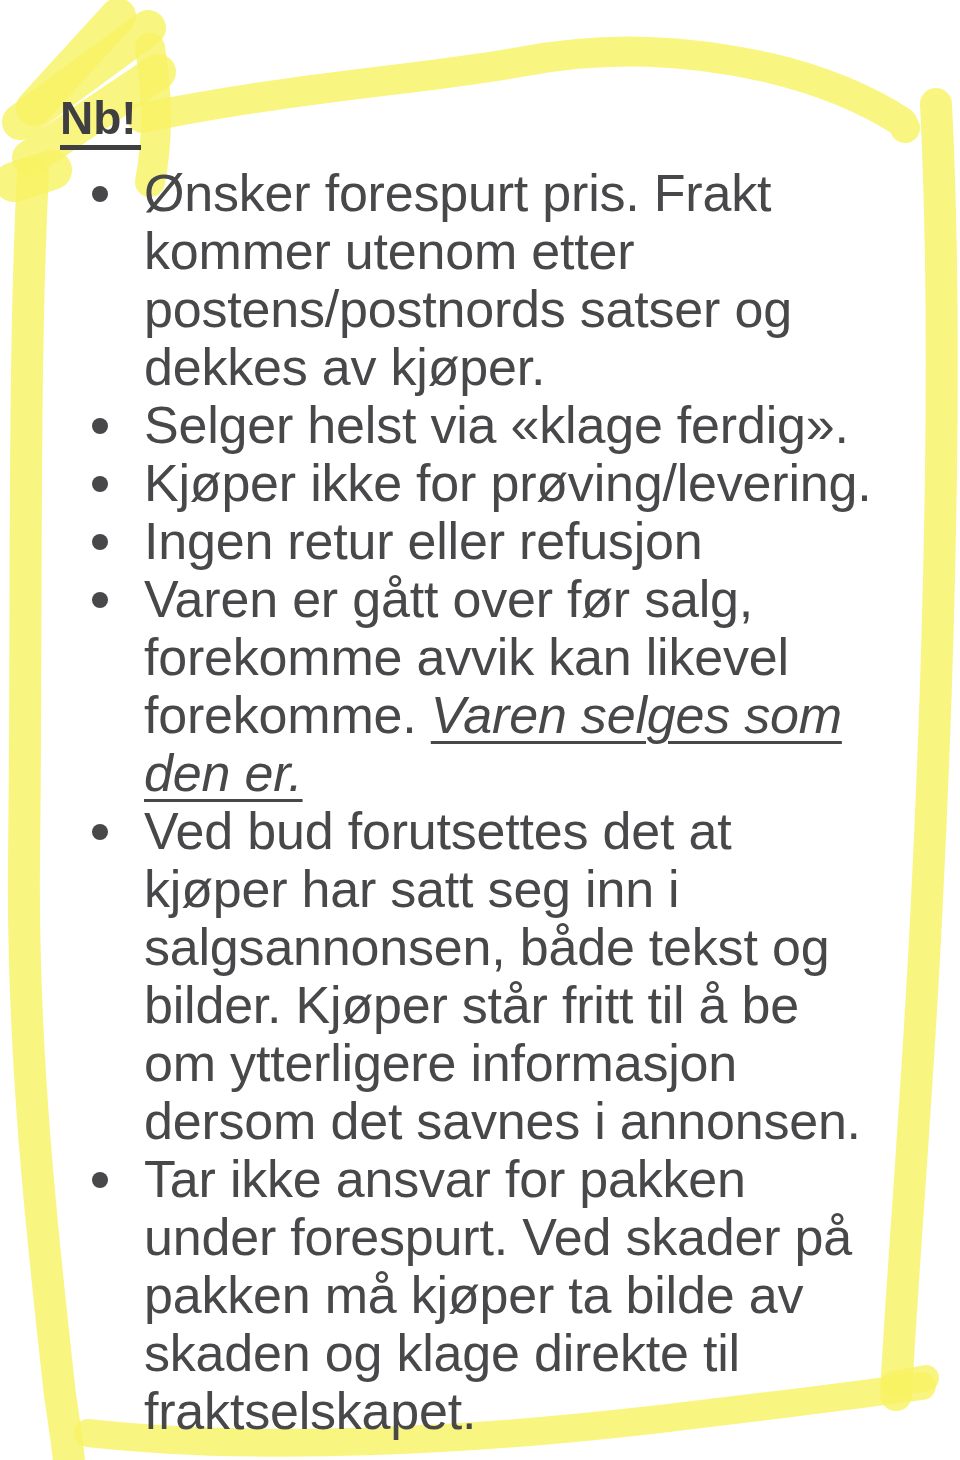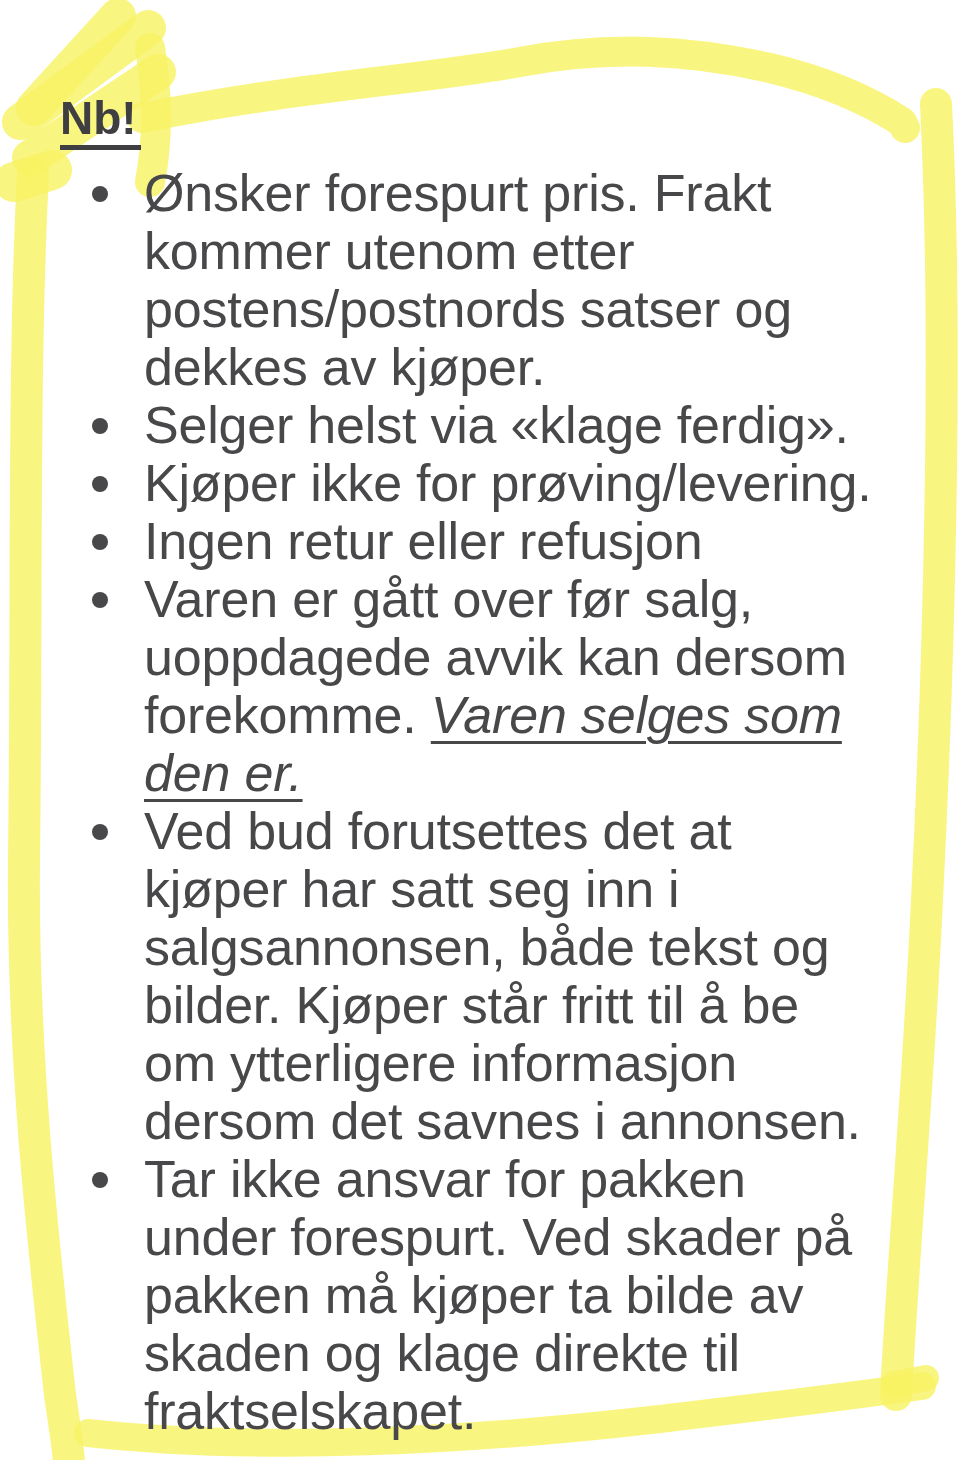--- a/index.html
+++ b/index.html
@@ -113,21 +113,21 @@
       <li>
         <span class="dot"></span>
         <p><span>Kjøper ikke for prøving/levering.</span></p>
       </li>
       <li>
         <span class="dot"></span>
         <p><span>Ingen retur eller refusjon</span></p>
       </li>
       <li>
         <span class="dot"></span>
-        <p><span>Varen er gått over før salg, uoppdagede avvik kan dersom forekomme. </span><span class="em-run">Varen selges som den er.</span></p>
+        <p><span>Varen er gått over før salg, forekomme avvik kan likevel forekomme. </span><span class="em-run">Varen selges som den er.</span></p>
       </li>
       <li>
         <span class="dot"></span>
         <p><span>Ved bud forutsettes det at kjøper har satt seg inn i salgsannonsen, både tekst og bilder. Kjøper står fritt til å be om ytterligere informasjon dersom det savnes i annonsen.</span></p>
       </li>
       <li>
         <span class="dot"></span>
         <p><span>Tar ikke ansvar for pakken under forespurt. Ved skader på pakken må kjøper ta bilde av skaden og klage direkte til fraktselskapet.</span></p>
       </li>
     </ul>

